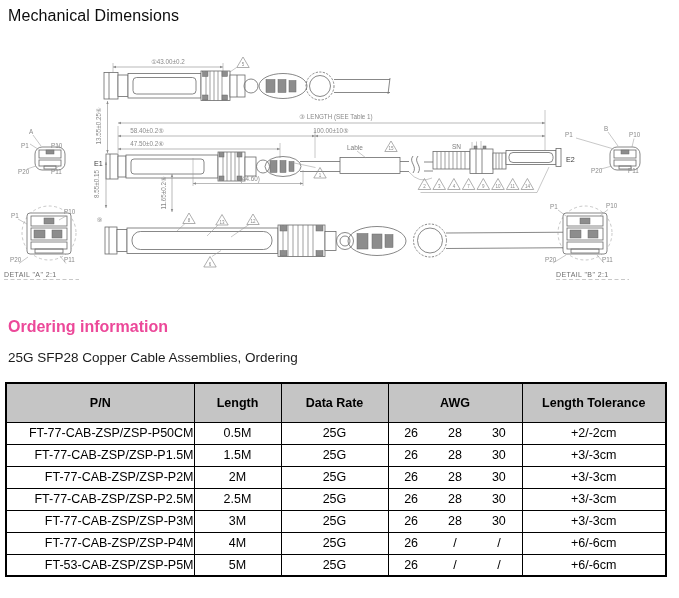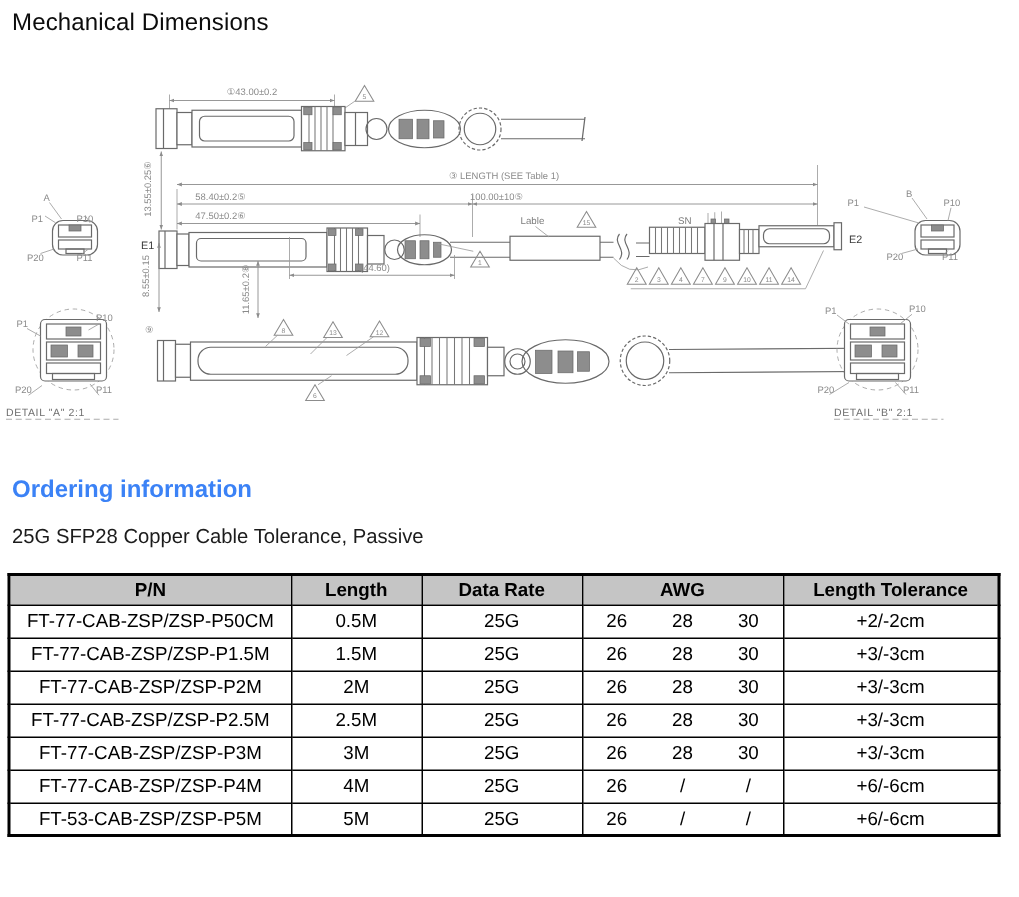--- a/index.html
+++ b/index.html
@@ -1,41 +1,41 @@
 <!DOCTYPE html>
 <html><head>
 <meta charset="utf-8">
 <style>
   *{margin:0;padding:0;box-sizing:border-box}
   html,body{background:#fff}
   body{width:679px;height:598px;font-family:"Liberation Sans",sans-serif;-webkit-font-smoothing:antialiased}
   .page{position:relative;width:679px;height:598px;background:#fff;overflow:hidden}
   .h-mech{position:absolute;left:8px;top:7px;font-size:16px;font-weight:normal;color:#0c0c0c;letter-spacing:.1px}
-  .h-order{position:absolute;left:8px;top:318px;font-size:16px;font-weight:bold;color:#3b82f6}
+  .h-order{position:absolute;left:8px;top:318px;font-size:16px;font-weight:bold;color:#ec4899}
   .caption{position:absolute;left:8px;top:350px;font-size:13.5px;color:#1c1c1c}
   .drawing{position:absolute;left:0;top:45px}
   .drawing text{font-family:"Liberation Sans",sans-serif}
   .s{stroke:#6a6a6a;stroke-width:.8;fill:none}
   .sf{stroke:#6a6a6a;stroke-width:.8;fill:#fff}
   .sd{stroke:#6a6a6a;stroke-width:.5;fill:#8d8d8d}
   .thin{stroke:#9a9a9a;stroke-width:.55;fill:none}
   .rib{stroke:#777;stroke-width:.7;fill:none}
   .dimline{stroke:#8c8c8c;stroke-width:.6;fill:none}
   .tri{stroke:#8c8c8c;stroke-width:.7;fill:none}
   .dim{font-size:6.3px;fill:#8a8a8a}
   .lbl{font-size:6.5px;fill:#7d7d7d}
   .pin{font-size:6.3px;fill:#8a8a8a}
   .big{font-size:7.2px;fill:#3a3a3a}
   .det{font-size:7px;fill:#6f6f6f;letter-spacing:.4px}
   .flagnum{font-size:4.5px;fill:#8a8a8a}
   .tablewrap{position:absolute;left:5px;top:382px}
   table{border-collapse:collapse;table-layout:fixed;width:660px;font-size:12.5px;color:#000;border:2px solid #000}
   th,td{border:1px solid #000;height:22px;text-align:center;padding:0;white-space:nowrap;overflow:hidden}
-  thead th{background:#c5c5c5;font-weight:bold;height:20px}
-  td.pn{text-align:center;padding-left:0}
+  thead th{background:#c5c5c5;font-weight:bold;height:39px}
+  td.pn{text-align:right;padding-left:0}
   td.awg span{display:inline-block;width:33%;}
 </style>
 </head>
 <body>
 
 <div class="page">
 
   <div class="h-mech">Mechanical Dimensions</div>
 
   <svg class="drawing" width="679" height="258" viewBox="0 45 679 258">
@@ -318,21 +318,21 @@
       <line class="thin" x1="558" y1="210" x2="566" y2="216"></line>
         <line class="thin" x1="608" y1="209.5" x2="600" y2="216"></line>
       <line class="thin" x1="553" y1="263" x2="566" y2="255"></line>
         <line class="thin" x1="604" y1="263" x2="597" y2="255"></line>
       <text class="det" x="556" y="277">DETAIL "B" 2:1</text>
       <line class="thin" x1="556" y1="279.5" x2="629" y2="279.5" stroke-dasharray="4 2.5"></line>
     </g>
   </svg>
 
   <div class="h-order">Ordering information</div>
-  <div class="caption">25G SFP28 Copper Cable Tolerance, Passive</div>
+  <div class="caption">25G SFP28 Copper Cable Assemblies, Ordering</div>
 
   <div class="tablewrap">
     <table>
       <colgroup>
         <col style="width:188px">
           <col style="width:87px">
           <col style="width:107px">
           <col style="width:134px">
           <col style="width:144px">
       </colgroup>

